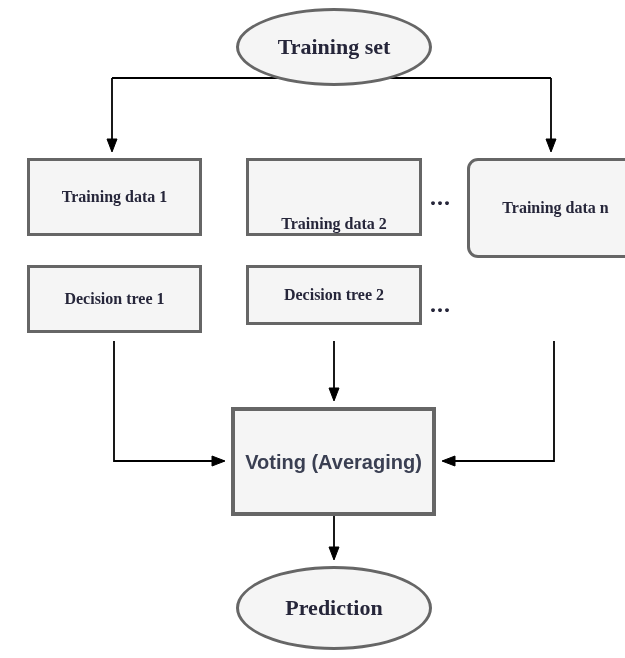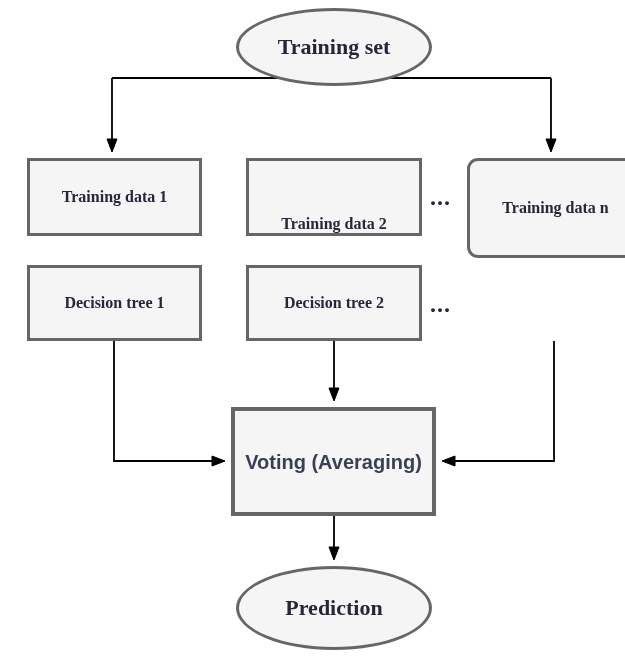--- a/index.html
+++ b/index.html
@@ -60,22 +60,22 @@
     font-weight: bold;
     font-size: 24px;
     letter-spacing: 1px;
     line-height: 1;
   }
   
   #n-training-set   { left: 212px; top: 8px;   width: 196px; height: 78px; }
   #n-td1            { left: 3px;   top: 158px; width: 175px; height: 78px; }
   #n-td2            { left: 222px; top: 158px; width: 176px; height: 78px; align-items: flex-end; }
   #n-tdn            { left: 443px; top: 158px; width: 177px; height: 100px; border-radius: 11px; }
-  #n-dt1            { left: 3px;   top: 265px; width: 175px; height: 76px; }
-  #n-dt2            { left: 222px; top: 265px; width: 176px; height: 76px; }
+  #n-dt1            { left: 3px;   top: 265px; width: 175px; height: 68px; }
+  #n-dt2            { left: 222px; top: 265px; width: 176px; height: 60px; }
   #n-dt3            { left: 443px; top: 265px; width: 177px; height: 76px; }
   #n-voting         { left: 207px; top: 407px; width: 205px; height: 109px; }
   #n-prediction     { left: 212px; top: 566px; width: 196px; height: 84px; }
   #dots-top         { left: 406px; top: 185px; }
   #dots-bottom      { left: 406px; top: 292px; }
 </style>
 </head>
 <body>
 
 <div id="stage">

